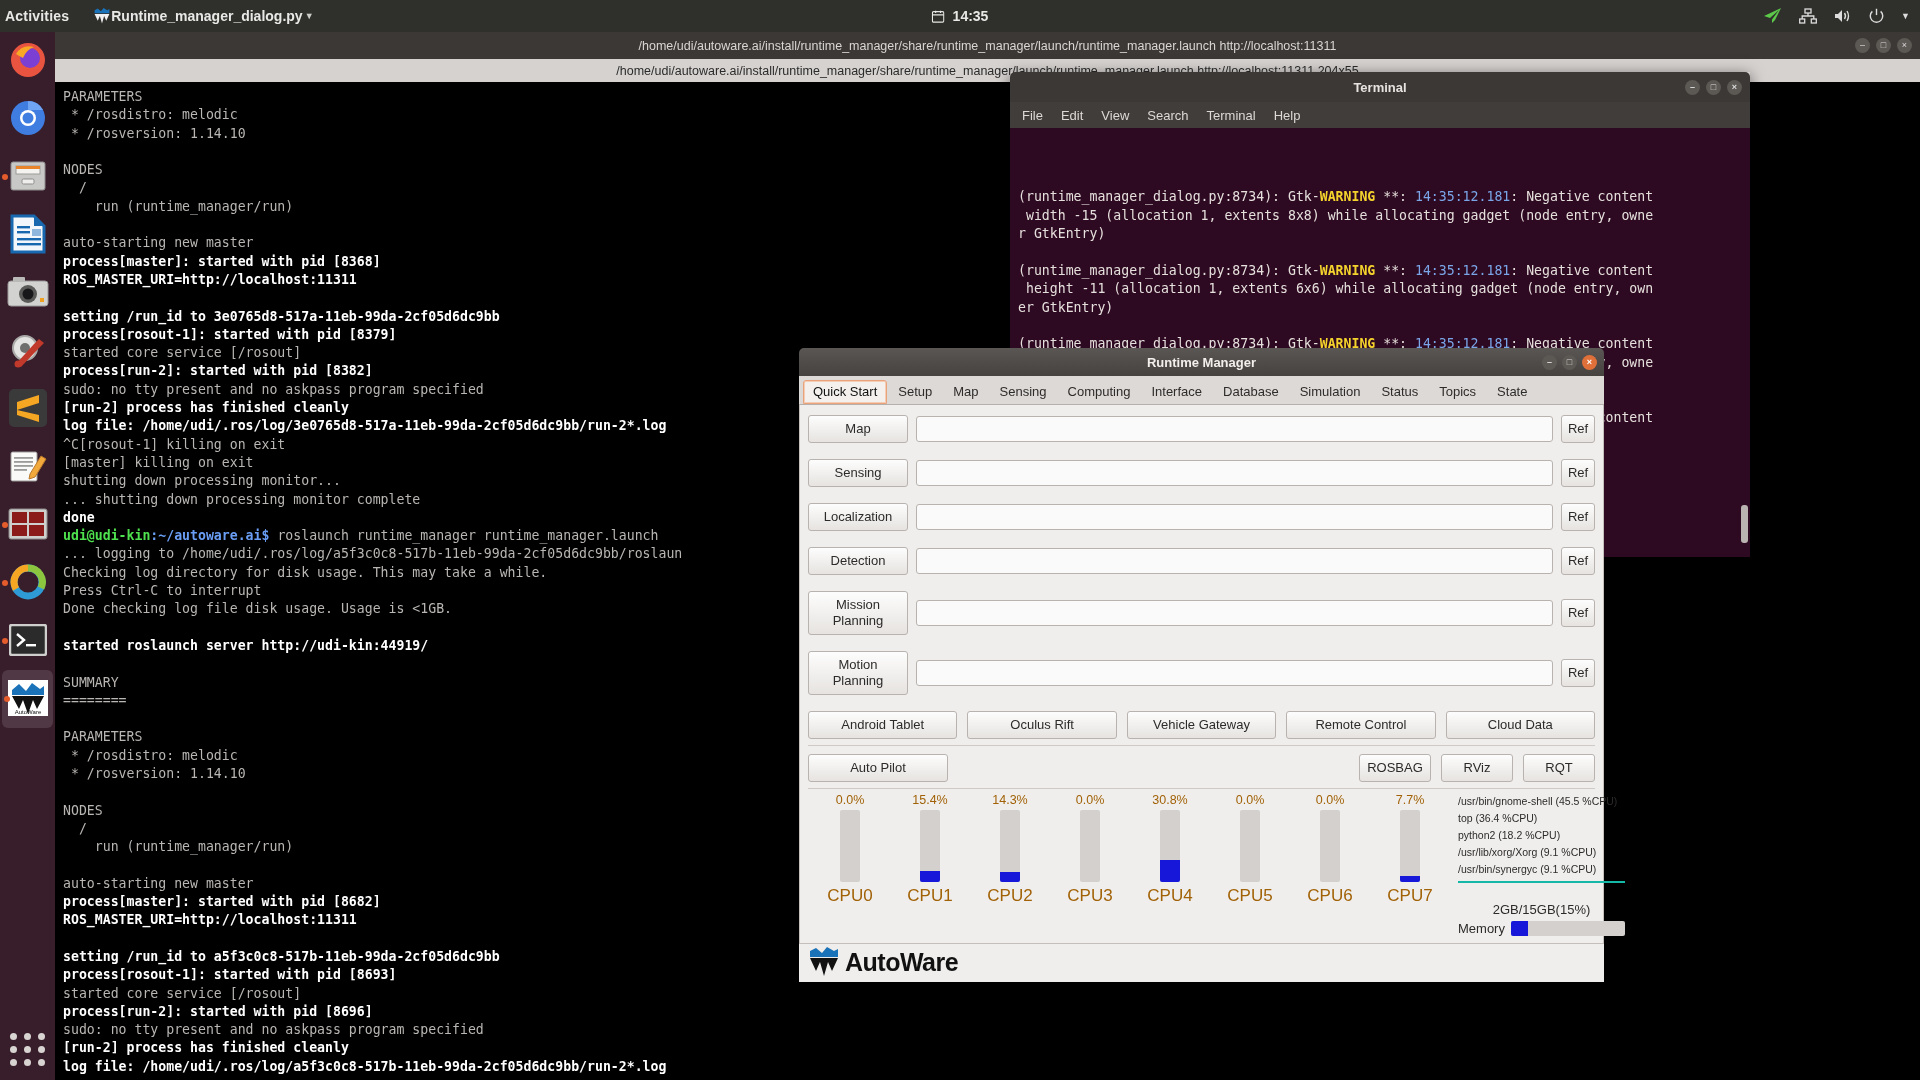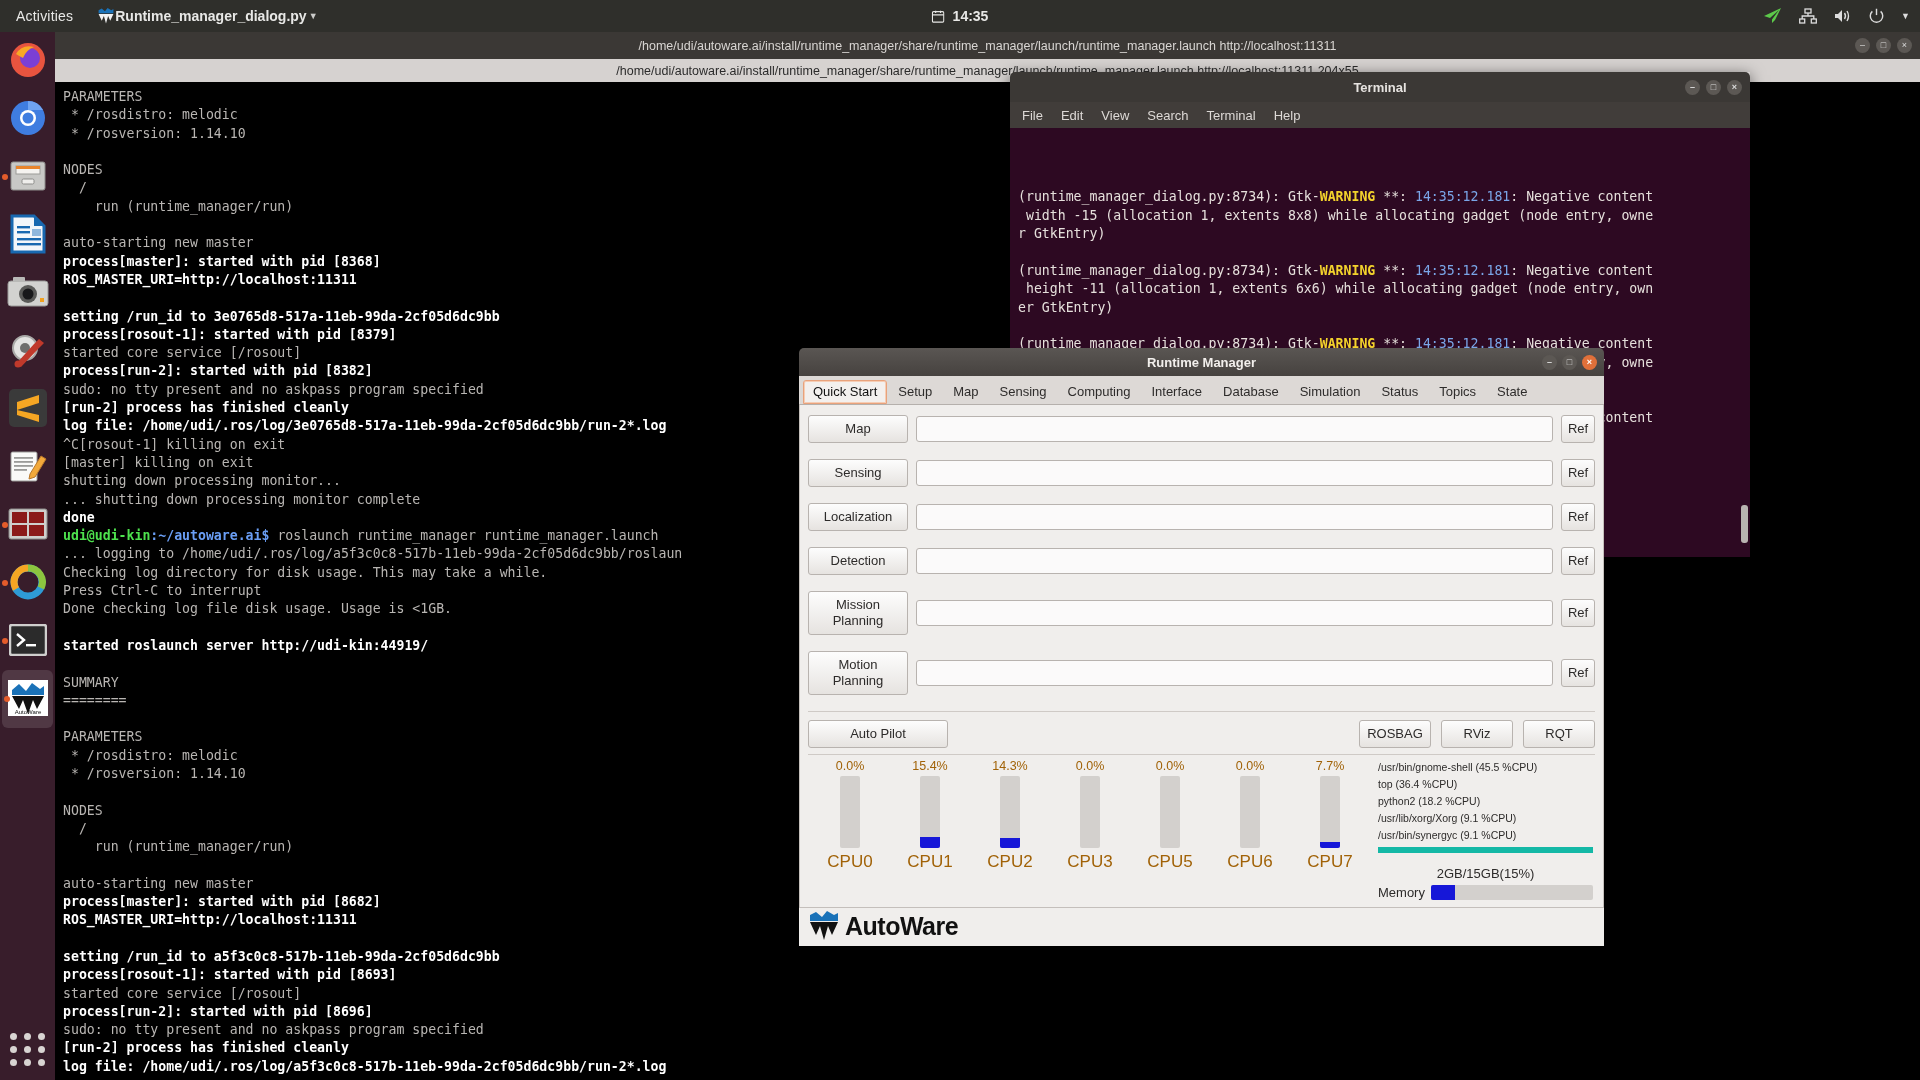--- a/index.html
+++ b/index.html
@@ -10,21 +10,21 @@
     position:relative;
     font-size:13px;
   }
 
   
   #topbar{
     position:absolute; left:0; top:0; width:1920px; height:32px;
     background:#2f2f2b; color:#e8e8e6; display:flex; align-items:center;
     font-size:14px; z-index:100;
   }
-  #topbar .activities{ padding:0 14px 0 16px; font-weight:normal; letter-spacing:.2px;}
+  #topbar .activities{ padding:0 14px 0 5px; font-weight:bold; letter-spacing:.2px;}
   #topbar .appitem{ display:flex; align-items:center; gap:0; padding:0 10px; font-weight:bold;}
   #topbar .appicon{
     width:18px;height:18px;display:block;
   }
   #topbar .caret{ font-size:9px; opacity:.85; margin-left:2px;}
   #topbar .clock{
     position:absolute; left:50%; transform:translateX(-50%);
     display:flex; align-items:center; gap:8px; font-weight:bold;
   }
   #topbar .tray{
@@ -184,21 +184,21 @@
   }
   .cpu .fill{
     position:absolute; left:0; bottom:0; width:100%;
     background:#1617d8;
   }
   .cpu .name{ margin-top:4px; font-size:17px;}
   .proc{
     flex:1; padding-left:8px; font-size:10.5px; color:#2d2b2a;
     line-height:17px; min-width:175px;
   }
-  .memwrap{ margin-top:3px; border-top:6px solid #14b8a6; padding-top:12px;}
+  .memwrap{ margin-top:3px; border-top:2px solid #14b8a6; padding-top:18px;}
   .memtxt{ text-align:center; font-size:13px; }
   .memrow{ display:flex; align-items:center; gap:6px; margin-top:2px;}
   .memrow .mlabel{ font-size:13px;}
   .membar{
     flex:1; height:15px; background:#d3d0cd; position:relative; border-radius:2px;
     overflow:hidden;
   }
   .membar .mfill{ position:absolute;left:0;top:0;height:100%;background:#1617d8;}
 
   .logo{
@@ -296,20 +296,27 @@
           <button class="gbtn lbl">Mission Planning</button>
           <input class="txt" type="text" style="">
           <button class="gbtn ref">Ref</button>
         </div>
         <div class="row">
           <button class="gbtn lbl">Motion Planning</button>
           <input class="txt" type="text" style="">
           <button class="gbtn ref">Ref</button>
         </div>
       </div>
+    <div class="btnrow" id="rm-devices">
+        <button class="gbtn">Android Tablet</button>
+        <button class="gbtn">Oculus Rift</button>
+        <button class="gbtn">Vehicle Gateway</button>
+        <button class="gbtn">Remote Control</button>
+        <button class="gbtn">Cloud Data</button>
+      </div>
     <div class="sep"></div>
     <div class="lastrow">
       <button class="gbtn auto">Auto Pilot</button>
       <span class="spacer"></span>
       <span id="rm-tools"><button class="gbtn sm">ROSBAG</button><button class="gbtn sm">RViz</button><button class="gbtn sm">RQT</button></span>
     </div>
     <div class="monitor">
       <div class="cpus" id="cpu-bars">
           <div class="cpu">
             <div class="pct">0.0%</div>
@@ -331,20 +338,27 @@
               <div class="fill" style="height: 14.3%;"></div>
             </div>
             <div class="name">CPU2</div>
           </div>
           <div class="cpu">
             <div class="pct">0.0%</div>
             <div class="bar">
               <div class="fill" style="height: 0%;"></div>
             </div>
             <div class="name">CPU3</div>
+          </div>
+          <div class="cpu">
+            <div class="pct">30.8%</div>
+            <div class="bar">
+              <div class="fill" style="height: 30.8%;"></div>
+            </div>
+            <div class="name">CPU4</div>
           </div>
           <div class="cpu">
             <div class="pct">0.0%</div>
             <div class="bar">
               <div class="fill" style="height: 0%;"></div>
             </div>
             <div class="name">CPU5</div>
           </div>
           <div class="cpu">
             <div class="pct">0.0%</div>

